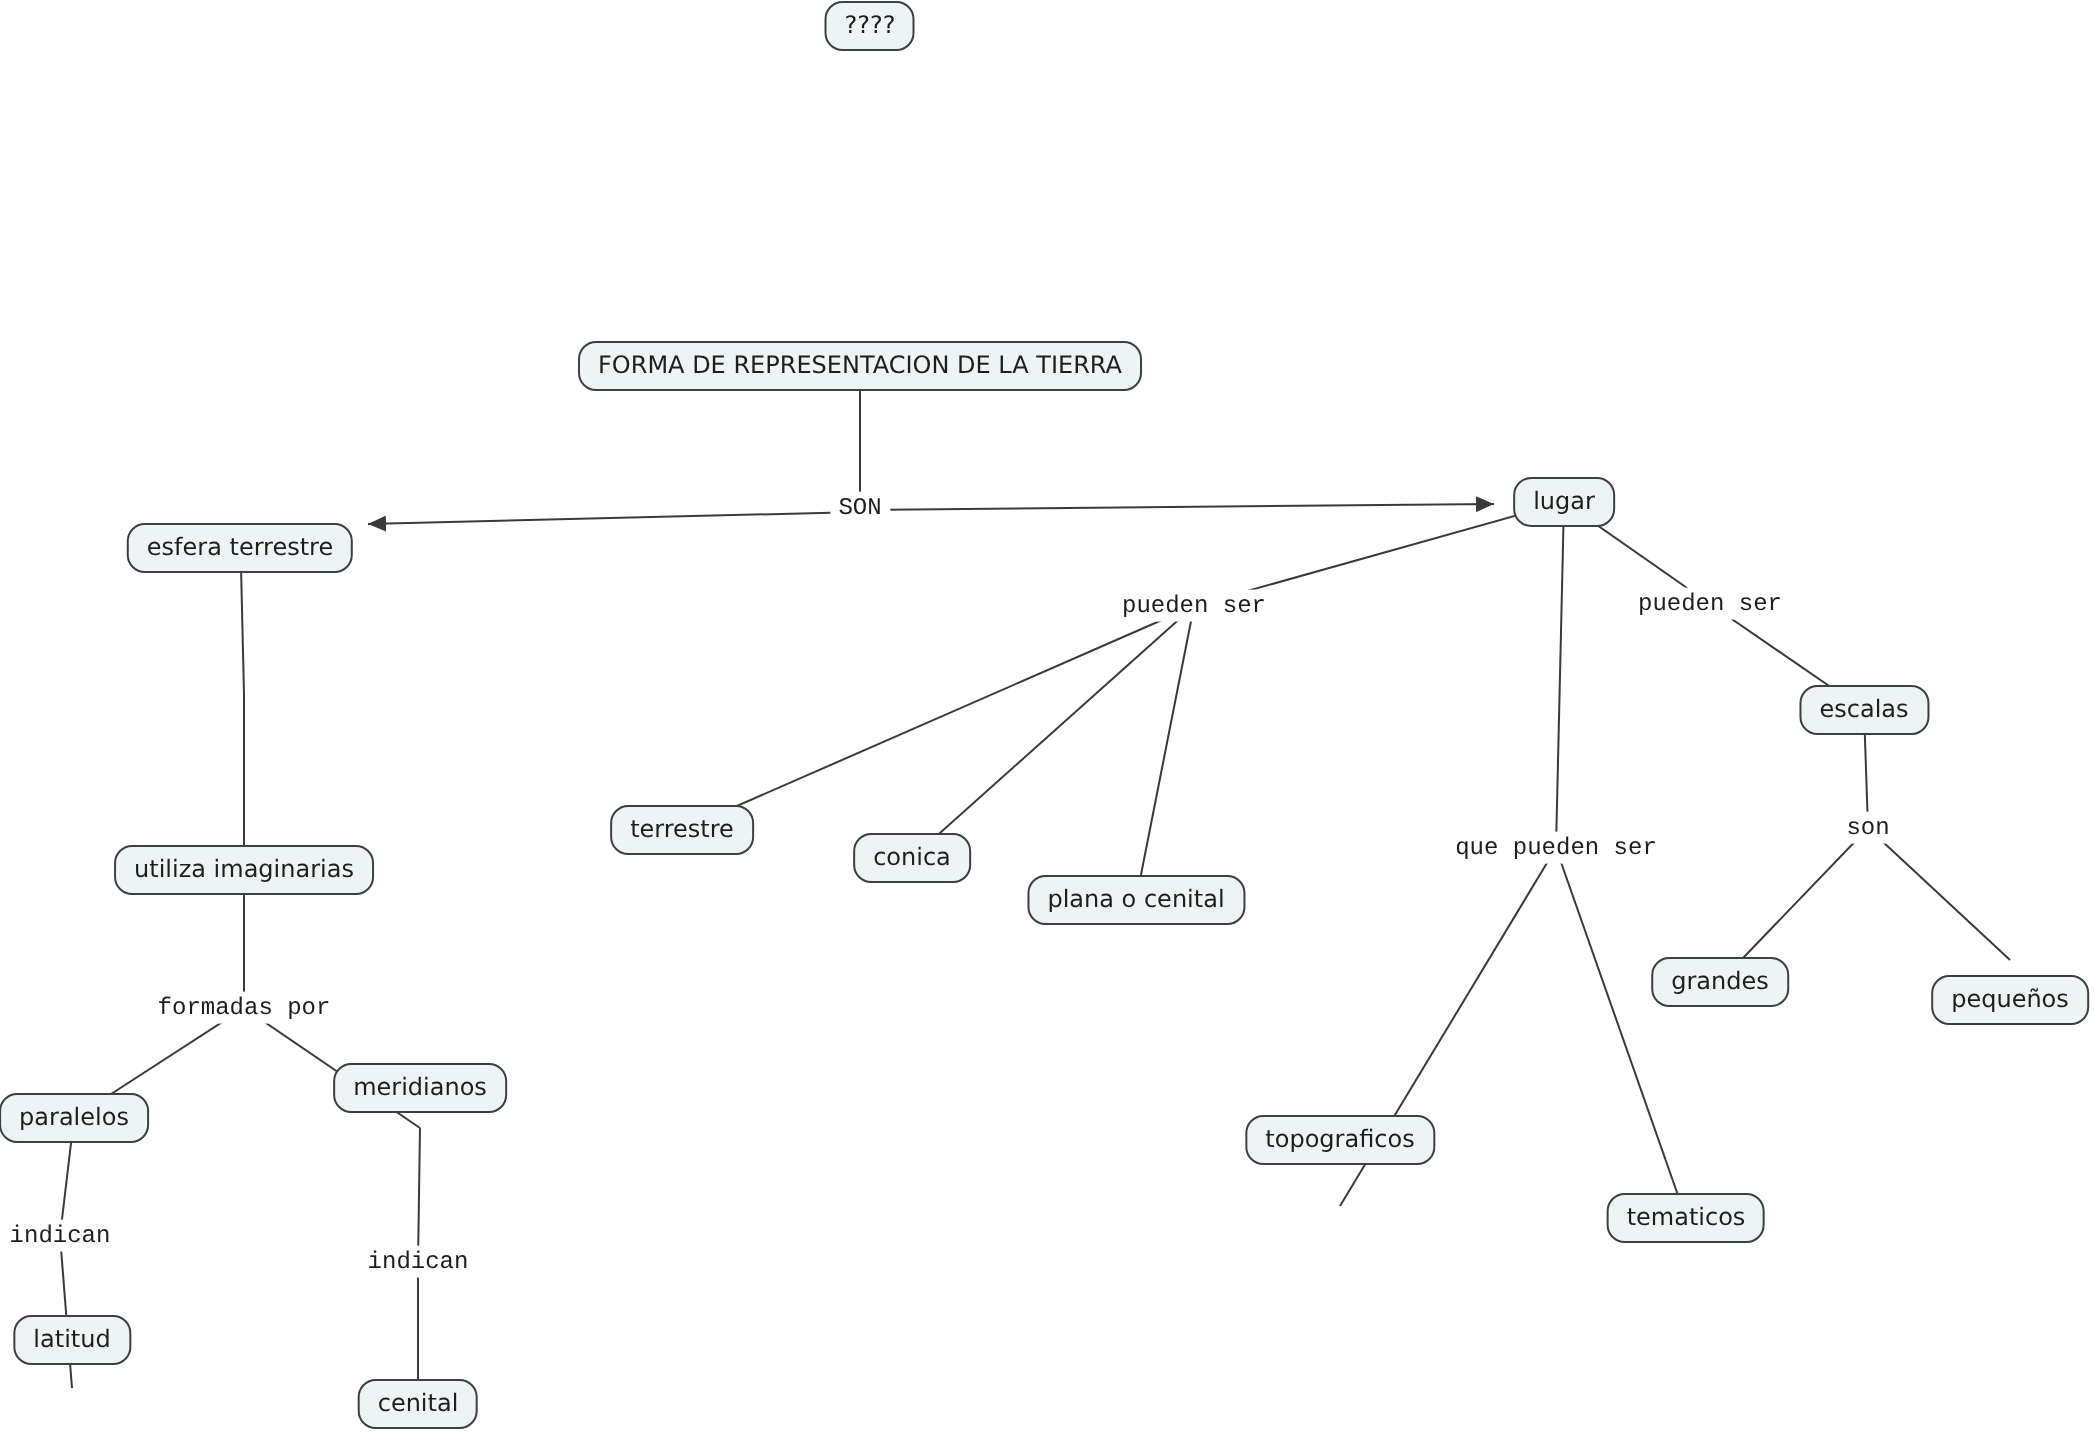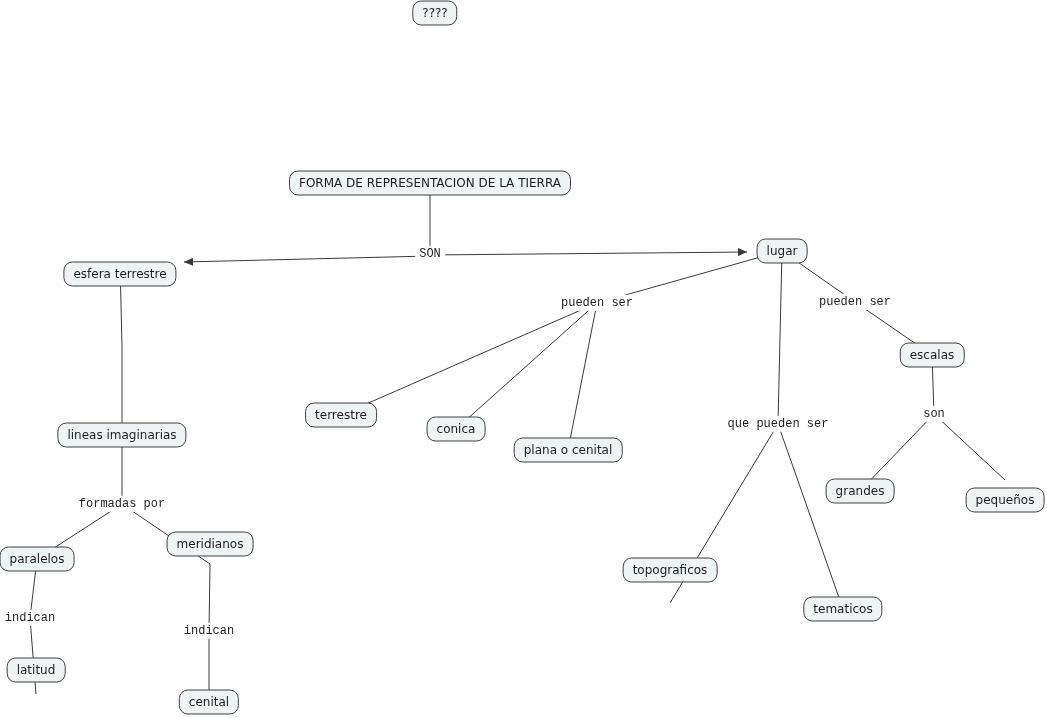--- a/index.html
+++ b/index.html
@@ -80,21 +80,21 @@
       <line x1="934" y1="414" x2="1005" y2="480" stroke="#3a3a3a" stroke-width="1"></line>
       <line x1="782" y1="251" x2="778" y2="424" stroke="#3a3a3a" stroke-width="1"></line>
       <line x1="778" y1="424" x2="670" y2="603" stroke="#3a3a3a" stroke-width="1"></line>
       <line x1="778" y1="424" x2="843" y2="609" stroke="#3a3a3a" stroke-width="1"></line>
     </svg>
 
   <div class="node" style="left:435px;  top:13px">????</div>
   <div class="node" style="left:430px;  top:183px">FORMA DE REPRESENTACION DE LA TIERRA</div>
   <div class="node" style="left:120px;  top:274px">esfera terrestre</div>
   <div class="node" style="left:782px;  top:251px">lugar</div>
-  <div class="node" style="left:122px;  top:435px">lineas imaginarias</div>
+  <div class="node" style="left:122px;  top:435px">utiliza imaginarias</div>
   <div class="node" style="left:341px;  top:415px">terrestre</div>
   <div class="node" style="left:456px;  top:429px">conica</div>
   <div class="node" style="left:568px;  top:450px">plana o cenital</div>
   <div class="node" style="left:932px;  top:355px">escalas</div>
   <div class="node" style="left:860px;  top:491px">grandes</div>
   <div class="node" style="left:1005px; top:500px">pequeños</div>
   <div class="node" style="left:670px;  top:570px">topograficos</div>
   <div class="node" style="left:843px;  top:609px">tematicos</div>
   <div class="node" style="left:37px;   top:559px">paralelos</div>
   <div class="node" style="left:210px;  top:544px">meridianos</div>

